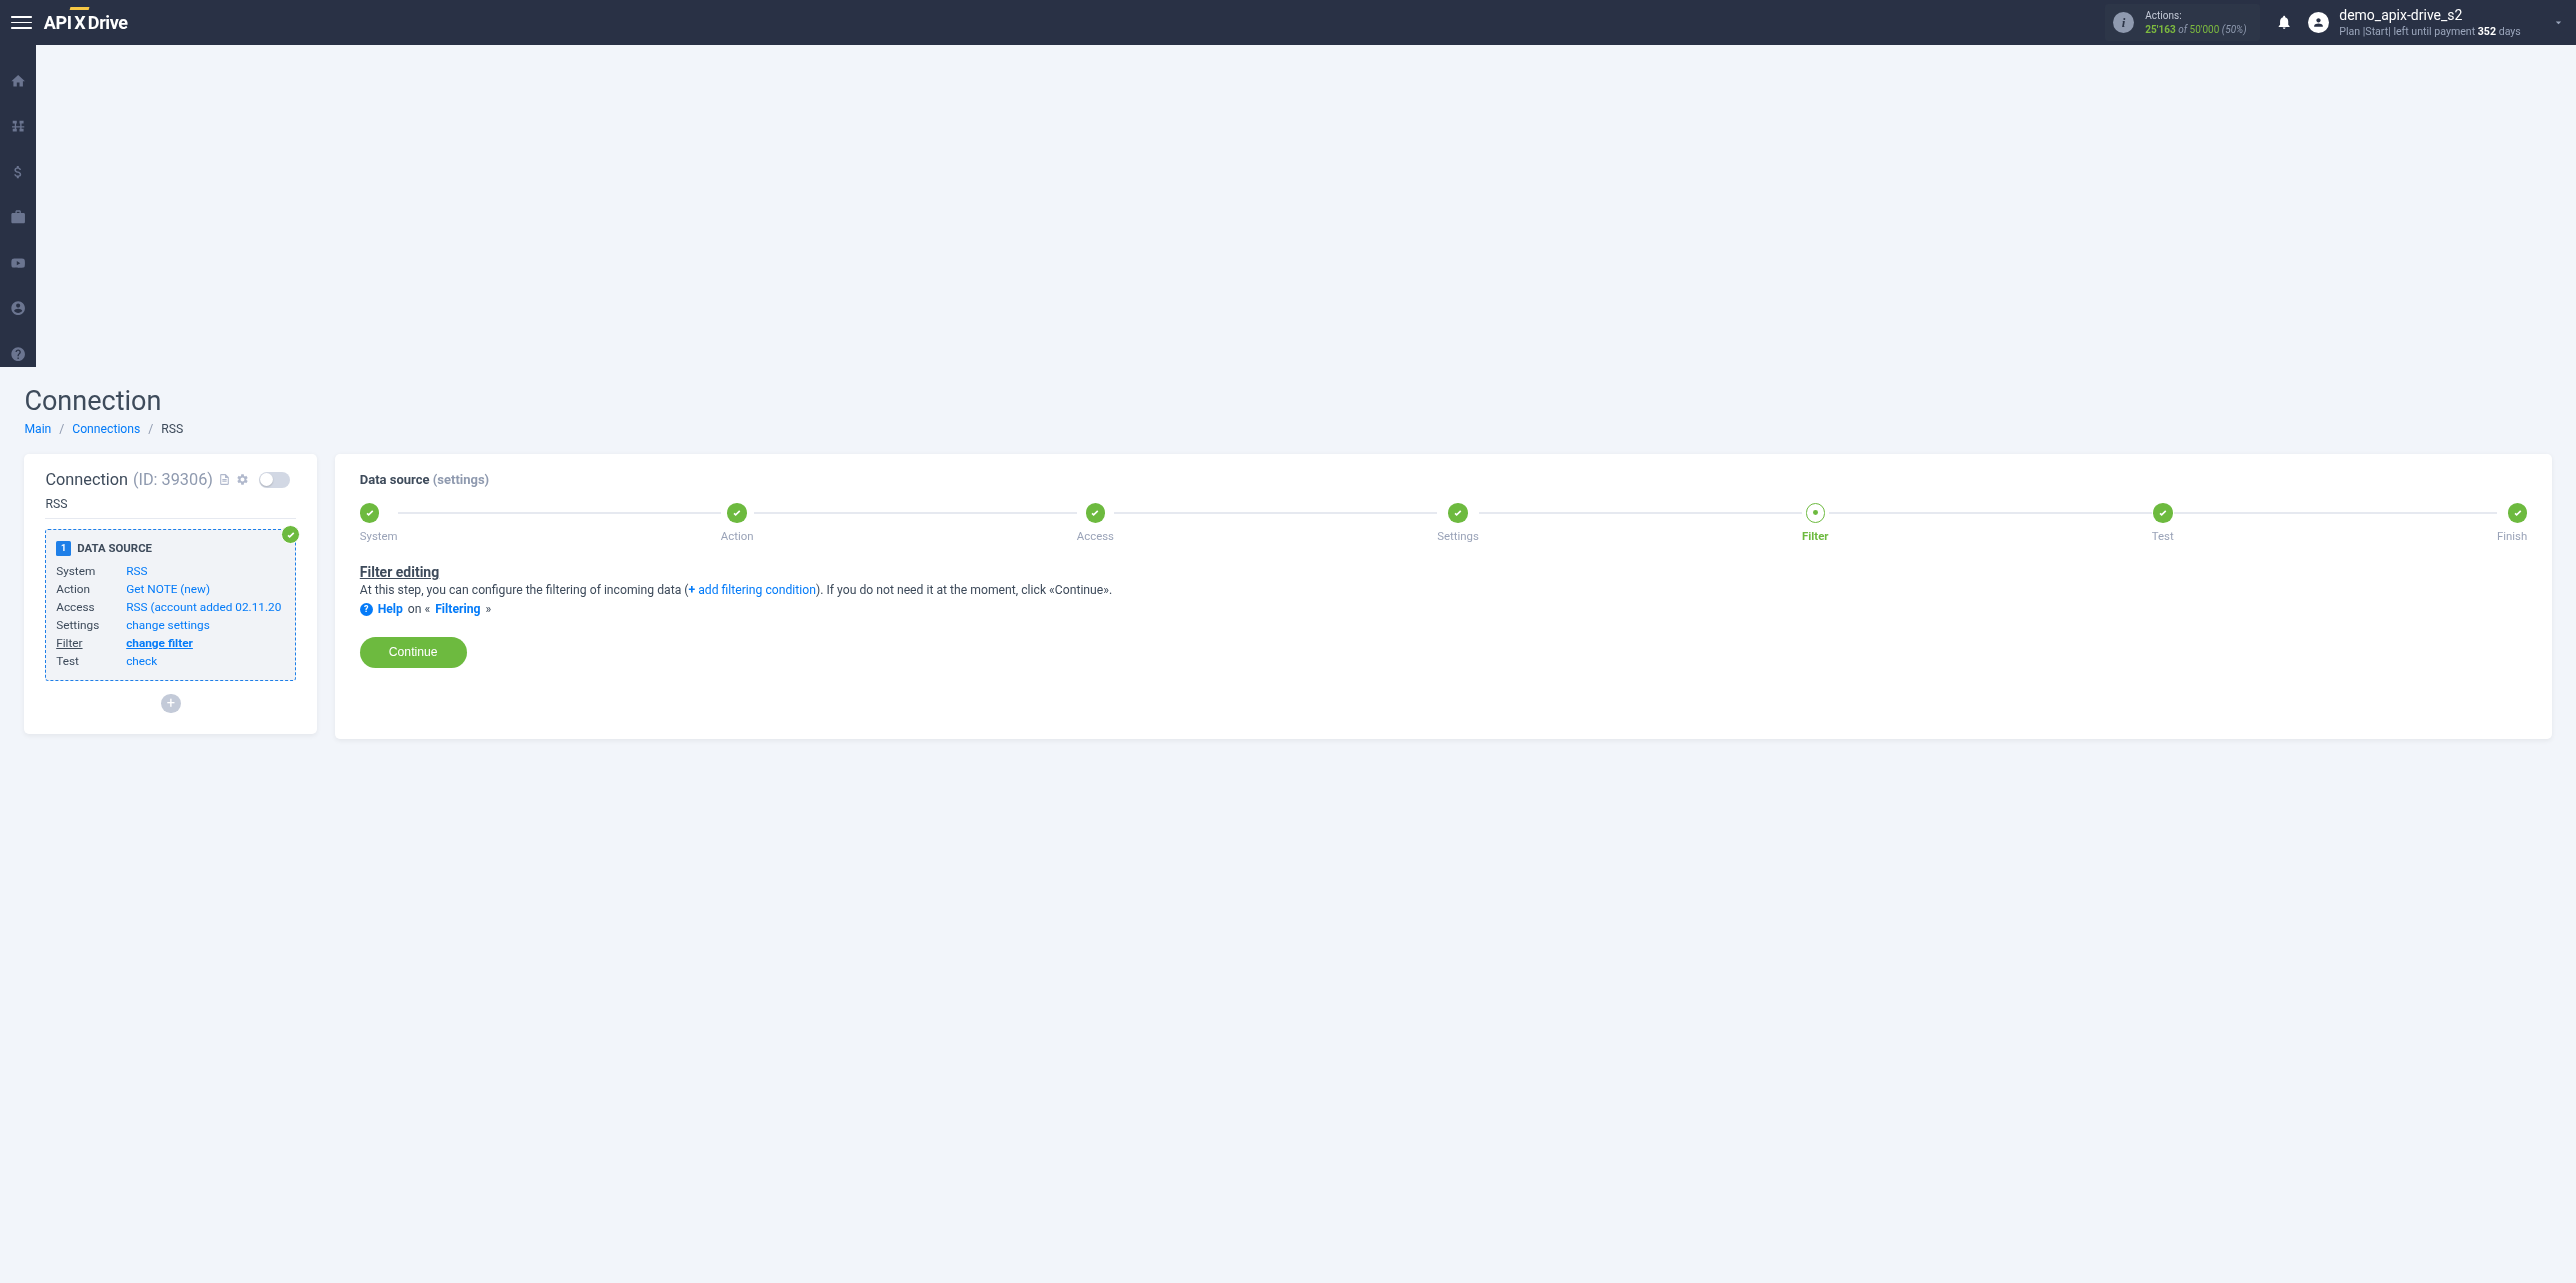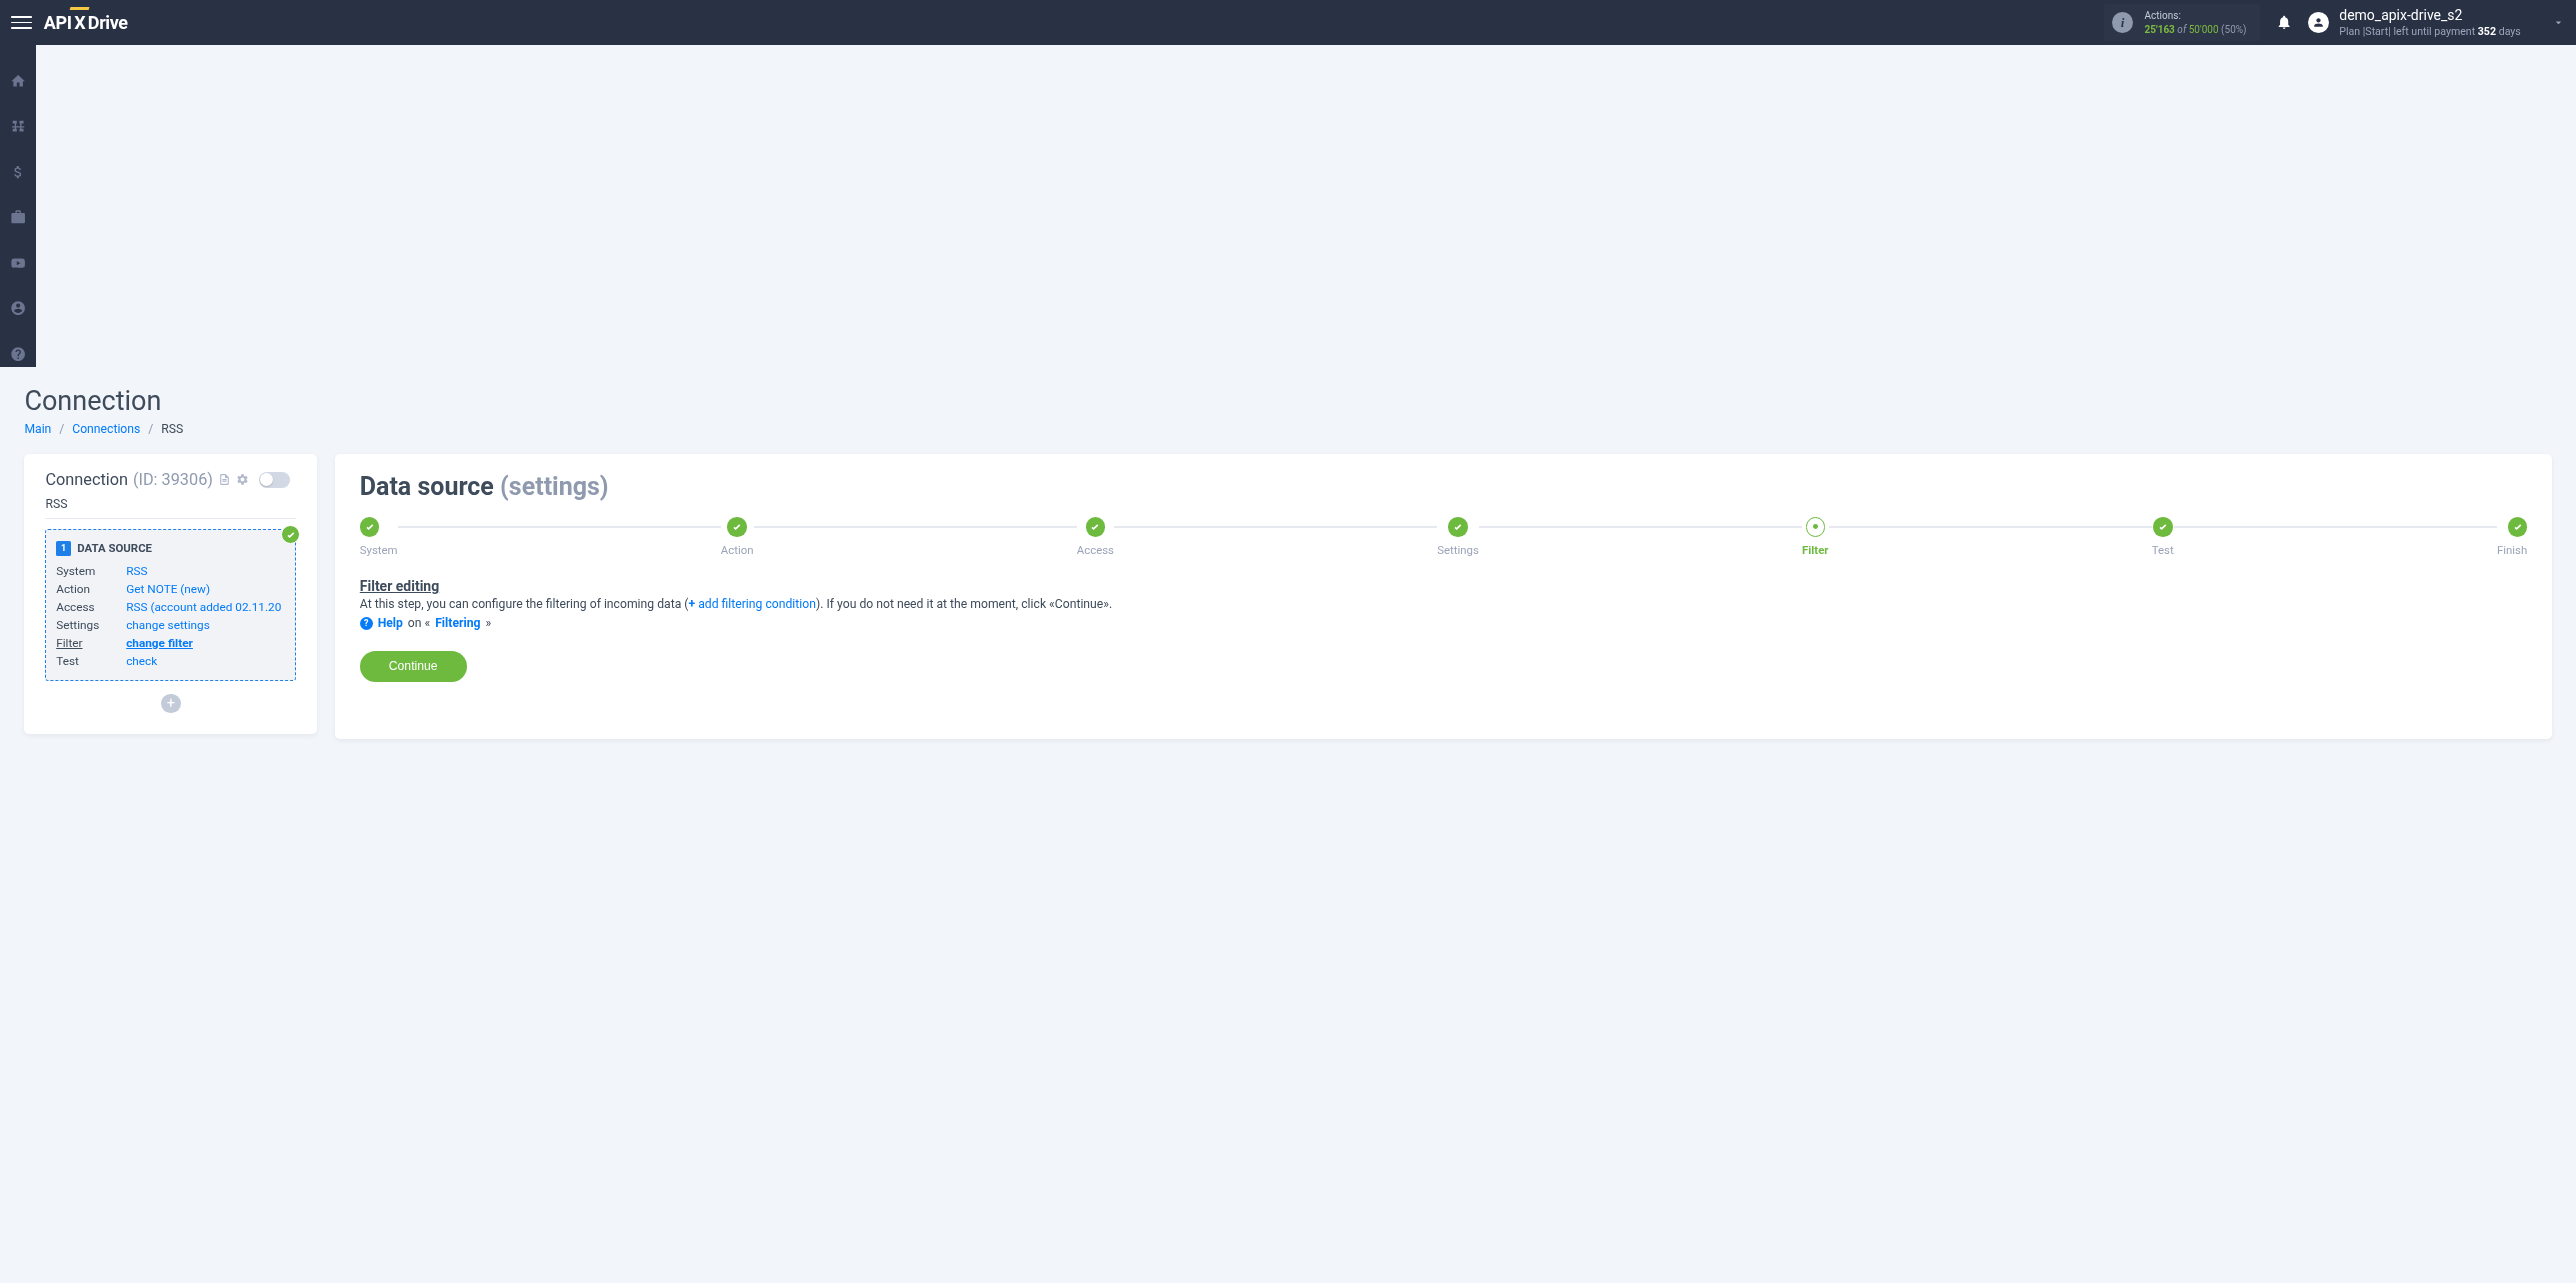--- a/index.html
+++ b/index.html
@@ -14,21 +14,21 @@
 .logo .x::before { content: ''; position: absolute; left: -1.6px; right: -1.6px; top: -4.9px; height: 3.3px; background: #f6c744; transform: skewX(-15deg); }
 .logo .drive { color: #fff; }
 .header-spacer { flex: 1; }
 .actions-box { background: #2d3648; border-radius: 3.3px; padding: 4.9px 13px 4.9px 8.1px; display: flex; align-items: center; gap: 11.4px; margin-right: 16.3px; }
 .actions-info-icon { width: 21px; height: 21px; background: #8f9aaf; border-radius: 50%; color: #2d3648; font-weight: 700; display: flex; align-items: center; justify-content: center; font-style: italic; font-family: serif; font-size: 13px; }
 .actions-text { font-size: 10px; line-height: 1.35; }
 .actions-text .label { color: #c5cbd8; }
 .actions-text .used { color: #7dba3f; font-weight: bold; }
 .actions-text .of { color: #8f9aaf; font-style: italic; }
 .actions-text .total { color: #7dba3f; }
-.actions-text .pct { color: #8f9aaf; }
+.actions-text .pct { color: #8f9aaf; font-style: italic; }
 .bell-icon, .user-icon { color: #fff; margin-right: 16.3px; cursor: pointer; }
 .user-block { display: flex; align-items: center; gap: 9.8px; }
 .user-avatar { width: 21px; height: 21px; background: #fff; border-radius: 50%; display: flex; align-items: center; justify-content: center; }
 .user-text { font-size: 11px; line-height: 1.35; }
 .user-text .uname { color: #fff; font-size: 14px; }
 .user-text .plan { color: #9ba6bc; font-size: 10.6px; }
 .user-text .plan b { color: #fff; font-weight: 700; }
 .chevron-down { margin-left: 21px; color: #9ba6bc; cursor: pointer; }
 
 .layout { display: flex; min-height: calc(100vh - 45px); flex-direction: column; }
@@ -60,21 +60,21 @@
 .ds-num { width: 14.6px; height: 14.6px; background: #1e7fe8; color: #fff; font-size: 9px; font-weight: 700; display: flex; align-items: center; justify-content: center; border-radius: 1.6px; }
 .ds-table { display: grid; grid-template-columns: 70px 1fr; row-gap: 4.1px; font-size: 11.8px; }
 .ds-label { color: #3e4b5b; }
 .ds-label.u { text-decoration: underline; }
 .ds-val a { color: #047bf8; text-decoration: none; }
 .ds-val a.bold { font-weight: 700; text-decoration: underline; }
 .ds-val { white-space: nowrap; overflow: hidden; text-overflow: clip; }
 .add-circle { width: 19.5px; height: 19.5px; background: #c3cad8; border-radius: 50%; color: #fff; display: flex; align-items: center; justify-content: center; margin: 13px auto 0; font-size: 14.6px; cursor: pointer; }
 
 .right-card { flex: 1; padding: 18px 24.4px 33px; min-height: 285px; }
-.ds-title { font-size: 25px; color: #3e4b5b; margin-bottom: 16.3px; }
+.ds-title { font-size: 13px; color: #3e4b5b; margin-bottom: 16.3px; }
 .ds-title .sub { color: #8f9aaf; }
 
 .stepper { display: flex; align-items: flex-start; margin-bottom: 21px; }
 .step { display: flex; flex-direction: column; align-items: center; position: relative; }
 .step:first-child { align-items: flex-start; }
 .step:last-child { align-items: flex-end; }
 .step-line { flex: 1; height: 1.6px; background: #e6e9f0; margin-top: 9px; }
 .step-dot { width: 19.5px; height: 19.5px; border-radius: 50%; display: flex; align-items: center; justify-content: center; }
 .step-dot.done { background: #6dba3f; }
 .step-dot.current { background: #fff; border: 1.6px solid #6dba3f; box-sizing: border-box; }

